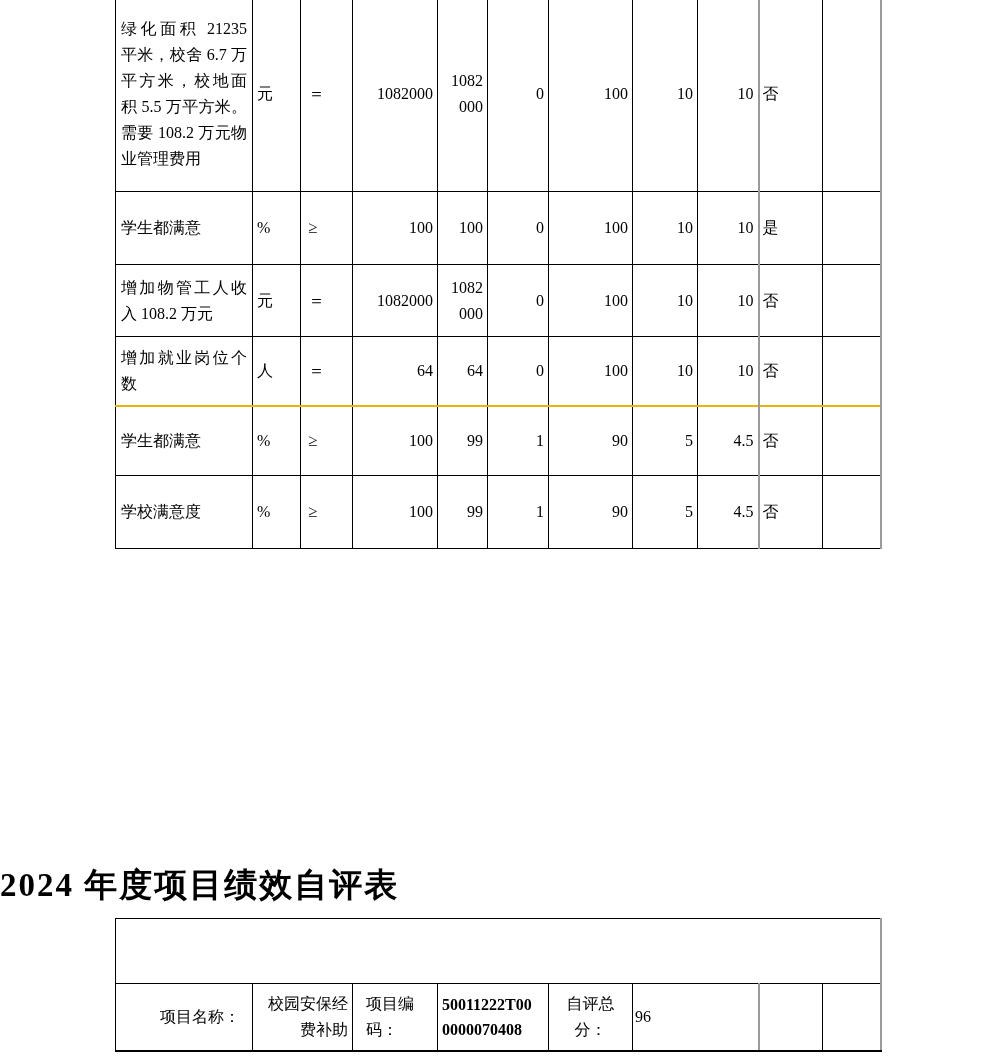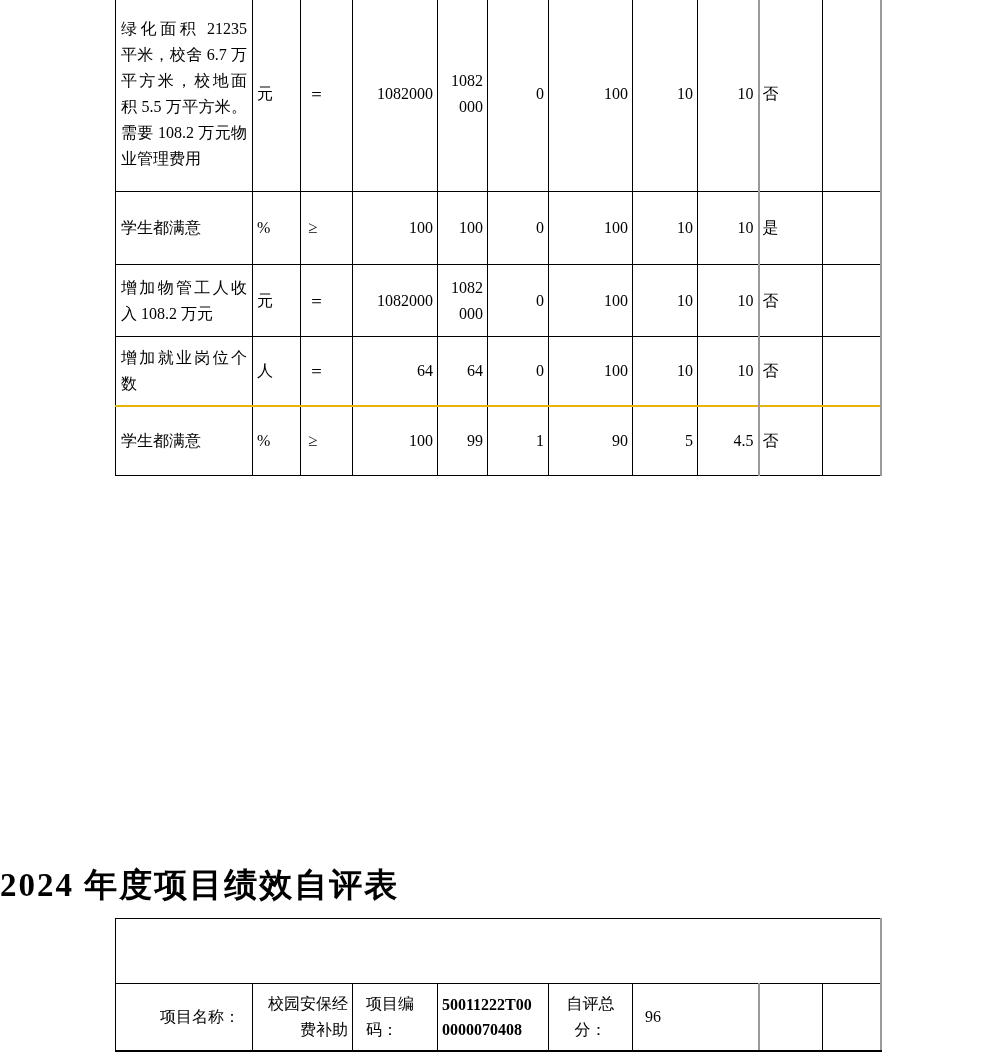--- a/index.html
+++ b/index.html
@@ -25,21 +25,21 @@
   .gt{border-top:2px solid #eab308;}
   .hb{border-bottom:2px solid #000;}
   
   .title{position:absolute;left:0;top:863px;width:1000px;text-align:left;
          font-weight:bold;font-size:33px;letter-spacing:2px;line-height:44px;}
   
   td.lblr{text-align:right;padding-right:12px;}
   td.lblc3{padding:0 13px;}
   td.lblc{text-align:center;padding:0 11px;margin-left:44px;}
   td.code{font-weight:bold;text-align:left;padding:0 12px 0 4px;word-break:break-all;line-height:25px;}
-  td.val{text-align:left;padding-left:12px;}
+  td.val{text-align:left;padding-left:2px;}
   td.vname{text-align:right;padding-left:12px;}
 </style>
 </head>
 <body>
 
 <div class="doc">
 
   <table id="t1">
     <colgroup>
       <col style="width:137px">
@@ -113,20 +113,33 @@
       <td class="op gt">≥</td>
       <td class="num gt">100</td>
       <td class="num gt">99</td>
       <td class="num gt">1</td>
       <td class="num gt">90</td>
       <td class="num gt">5</td>
       <td class="num gt">4.5</td>
       <td class="flag gl gt">否</td>
       <td class="gr gt"></td>
     </tr>
+    <tr style="height:73px">
+      <td class="ind">学校满意度</td>
+      <td class="unit">%</td>
+      <td class="op">≥</td>
+      <td class="num">100</td>
+      <td class="num">99</td>
+      <td class="num">1</td>
+      <td class="num">90</td>
+      <td class="num">5</td>
+      <td class="num">4.5</td>
+      <td class="flag gl">否</td>
+      <td class="gr"></td>
+    </tr>
   </tbody>
     </table>
 
   <div class="title">2024 年度项目绩效自评表</div>
 
   <table id="t2">
     <colgroup>
       <col style="width:137px">
         <col style="width:100px">
         <col style="width:85px">

